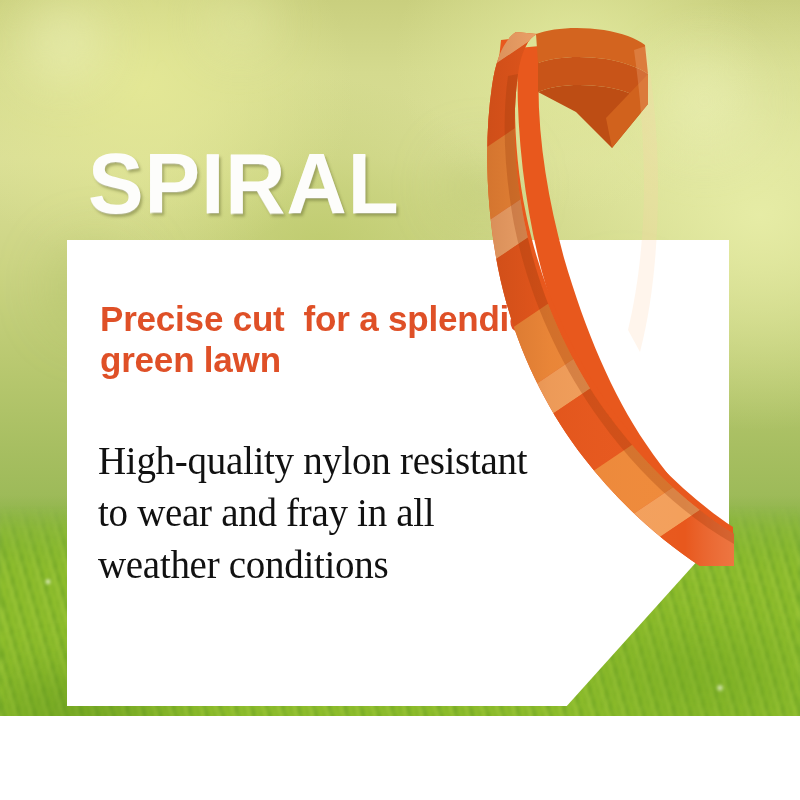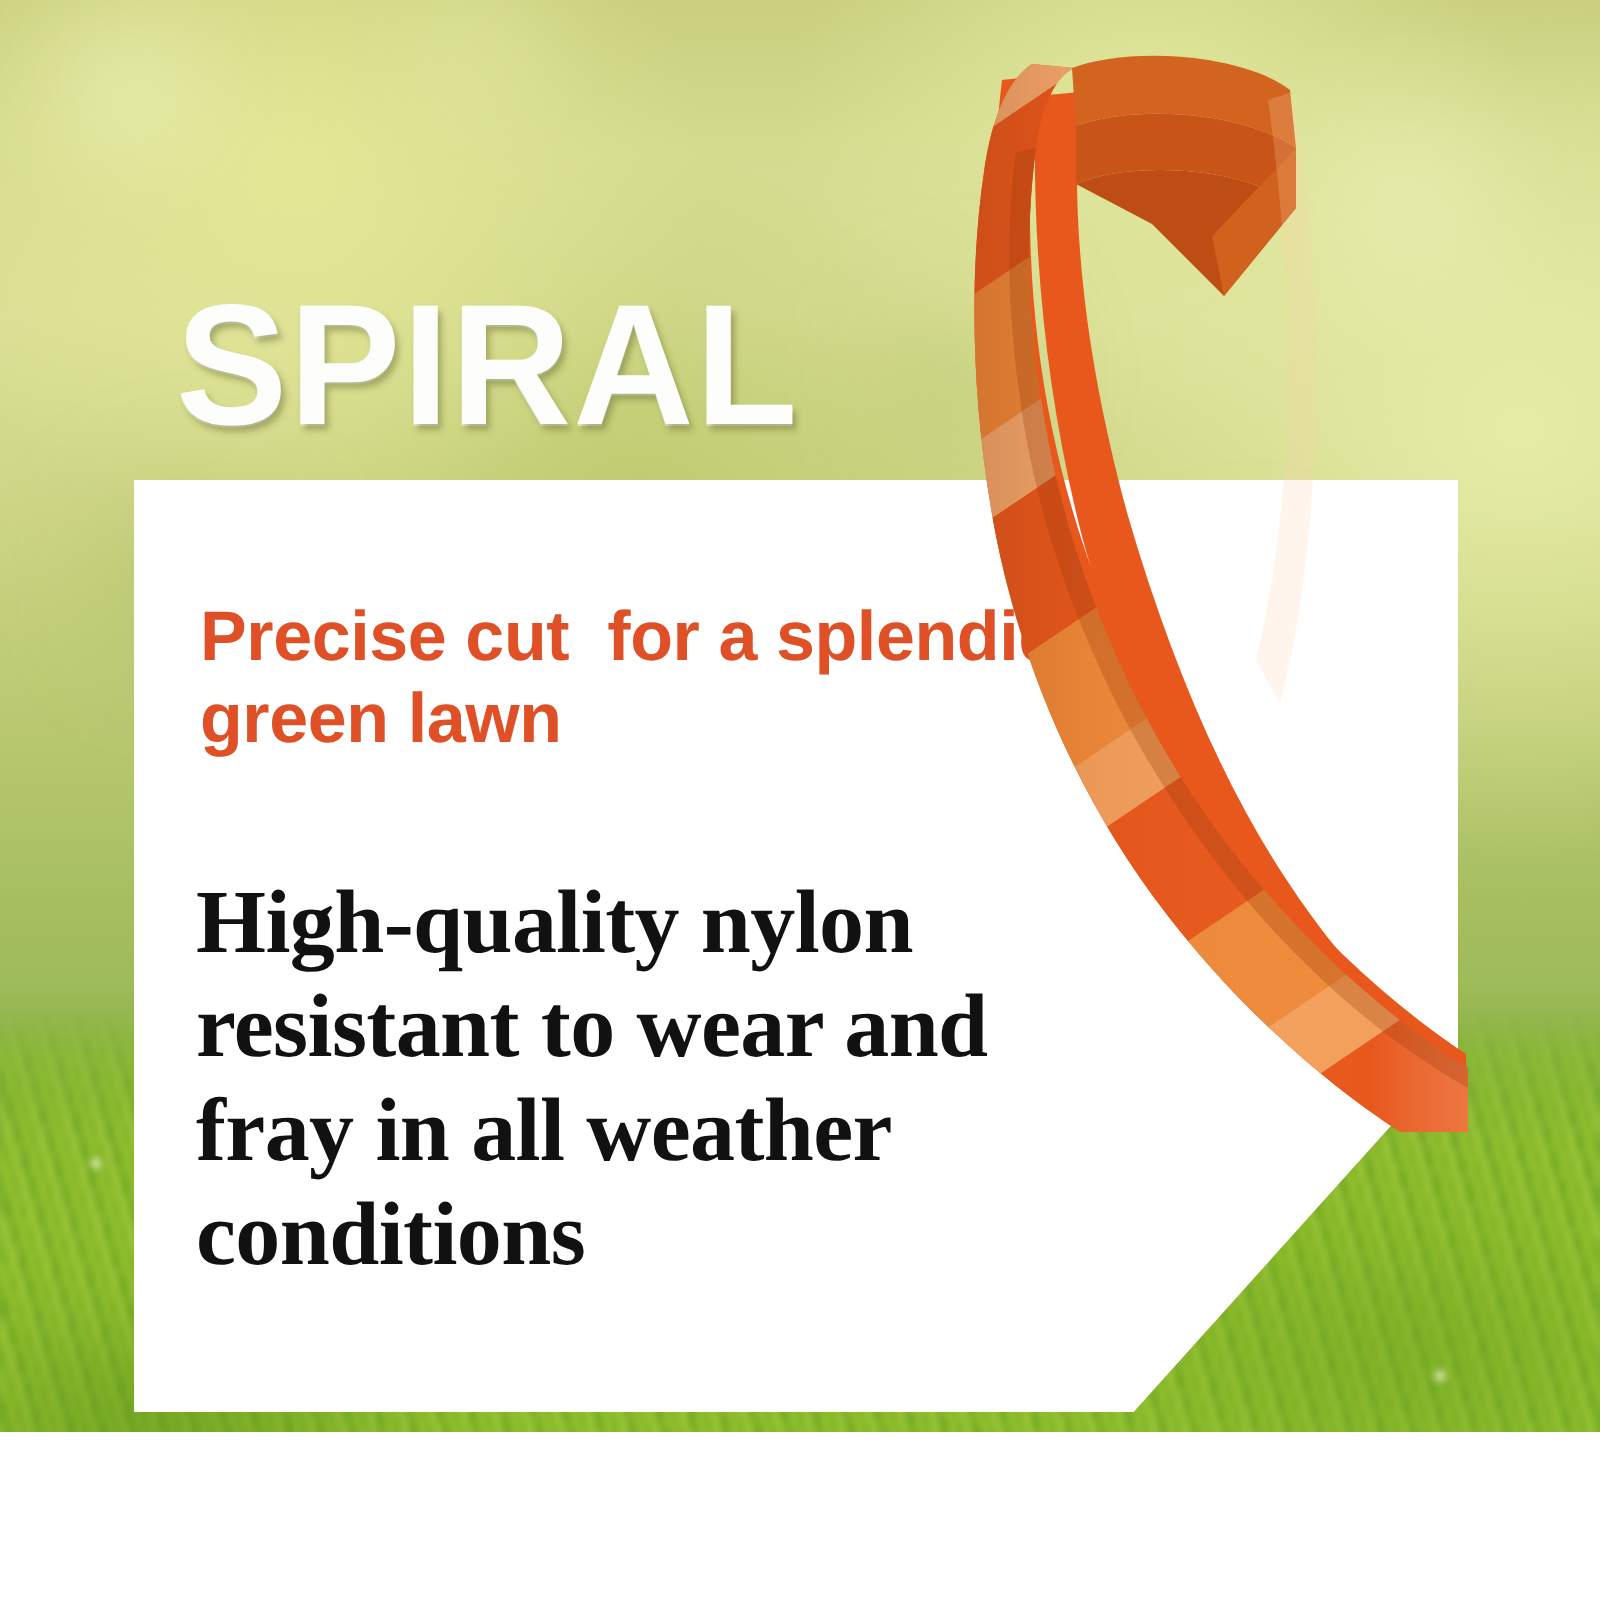--- a/index.html
+++ b/index.html
@@ -156,23 +156,23 @@
     letter-spacing: -0.2px;
     white-space: pre-wrap;
   }
 
   .body-copy {
     position: absolute;
     left: 31px;
     top: 195px;
     width: 430px;
     font-family: "Liberation Serif", "DejaVu Serif", serif;
-    font-size: 45px;
+    font-size: 39px;
     line-height: 52px;
-    font-weight: bold;
+    font-weight: normal;
     color: #111111;
     letter-spacing: -0.3px;
     white-space: pre-wrap;
   }
 
   
   .spiral {
     position: absolute;
     left: 0;
     top: 0;

